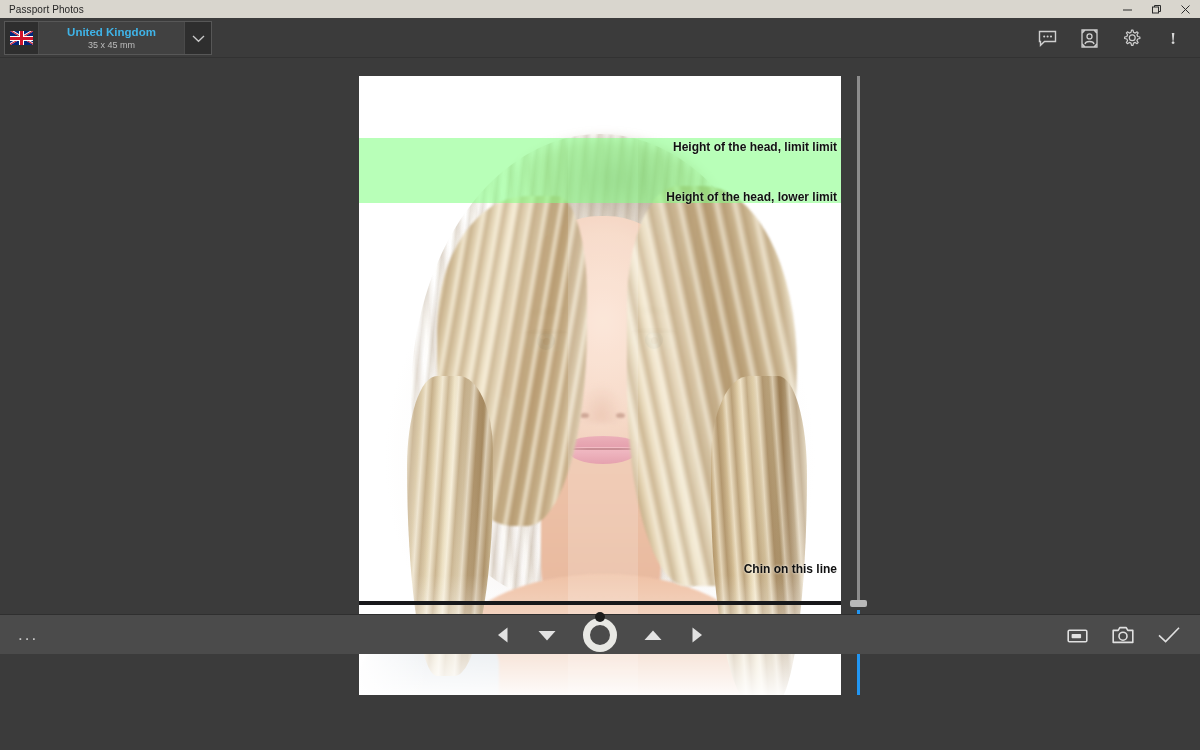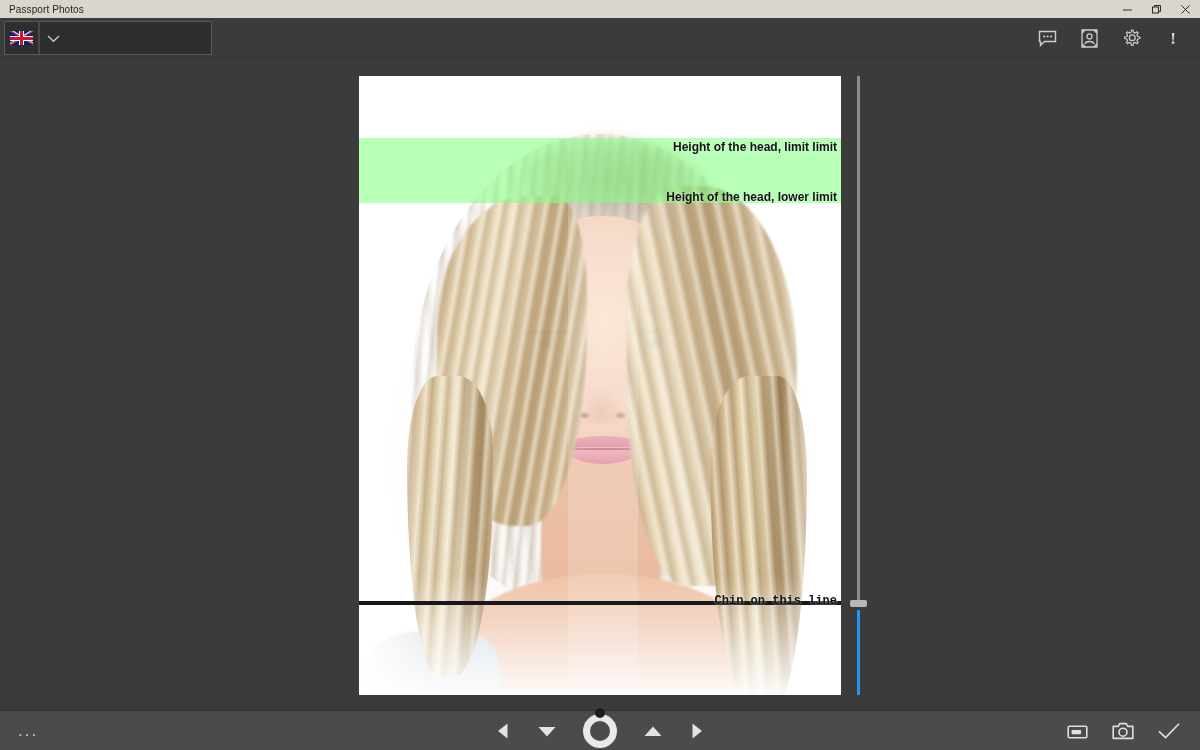--- a/index.html
+++ b/index.html
@@ -5,21 +5,21 @@
   * { box-sizing: border-box; margin: 0; padding: 0; }
   html, body {
     width: 1200px; height: 750px;
     overflow: hidden;
     font-family: "Liberation Sans", sans-serif;
     background: #3b3b3b;
   }
 
   #app {
     position: relative;
-    width: 1200px; height: 750px;
+    width: 1200px; height: 654px;
     background: #3b3b3b;
   }
 
   
   .titlebar {
     position: absolute; top: 0; left: 0;
     width: 1200px; height: 18px;
     background: #d9d6ce;
     display: flex; align-items: center;
   }
@@ -506,20 +506,24 @@
         <span class="flag">
           <i class="fd1"></i>
             <i class="fd2"></i>
           <i class="fd3"></i>
             <i class="fd4"></i>
           <i class="fcv"></i>
             <i class="fch"></i>
           <i class="fcv2"></i>
             <i class="fch2"></i>
         </span>
+      </div>
+      <div class="country-label">
+        <span class="country-name">United Kingdom</span>
+        <span class="country-size">35 x 45 mm</span>
       </div>
       <div class="country-caret">
         <svg width="13" height="9" viewBox="0 0 13 9">
           <path d="M1 2 L6.5 7.3 L12 2" fill="none" stroke="#c9c9c9" stroke-width="1.3"></path>
         </svg>
       </div>
     </div>
 
     <div class="tb-right">
       <div class="tb-btn">
@@ -607,21 +611,21 @@
 
       <div class="guide-vert"></div>
 
       <div class="band-green" style="top:62px; height:65px;"></div>
 
       <div class="band-label" style="top:64px;">Height of the head, limit limit</div>
 
       <div class="band-label" style="top:114px;text-align:right;">Height of the head, lower limit</div>
 
       <div class="chin-line" style="top:525px;"></div>
-      <div class="chin-label" style="top:518px;font-family:Liberation Mono, monospace;">Chin on this line</div>
+      <div class="chin-label" style="top:486px;">Chin on this line</div>
     </div>
 
     <div class="vslider">
       <div class="track-top" style="height:528px;"></div>
       <div class="thumb" style="top:524px;"></div>
       <div class="track-bot" style="height:85px;"></div>
     </div>
 
   </div>
 

